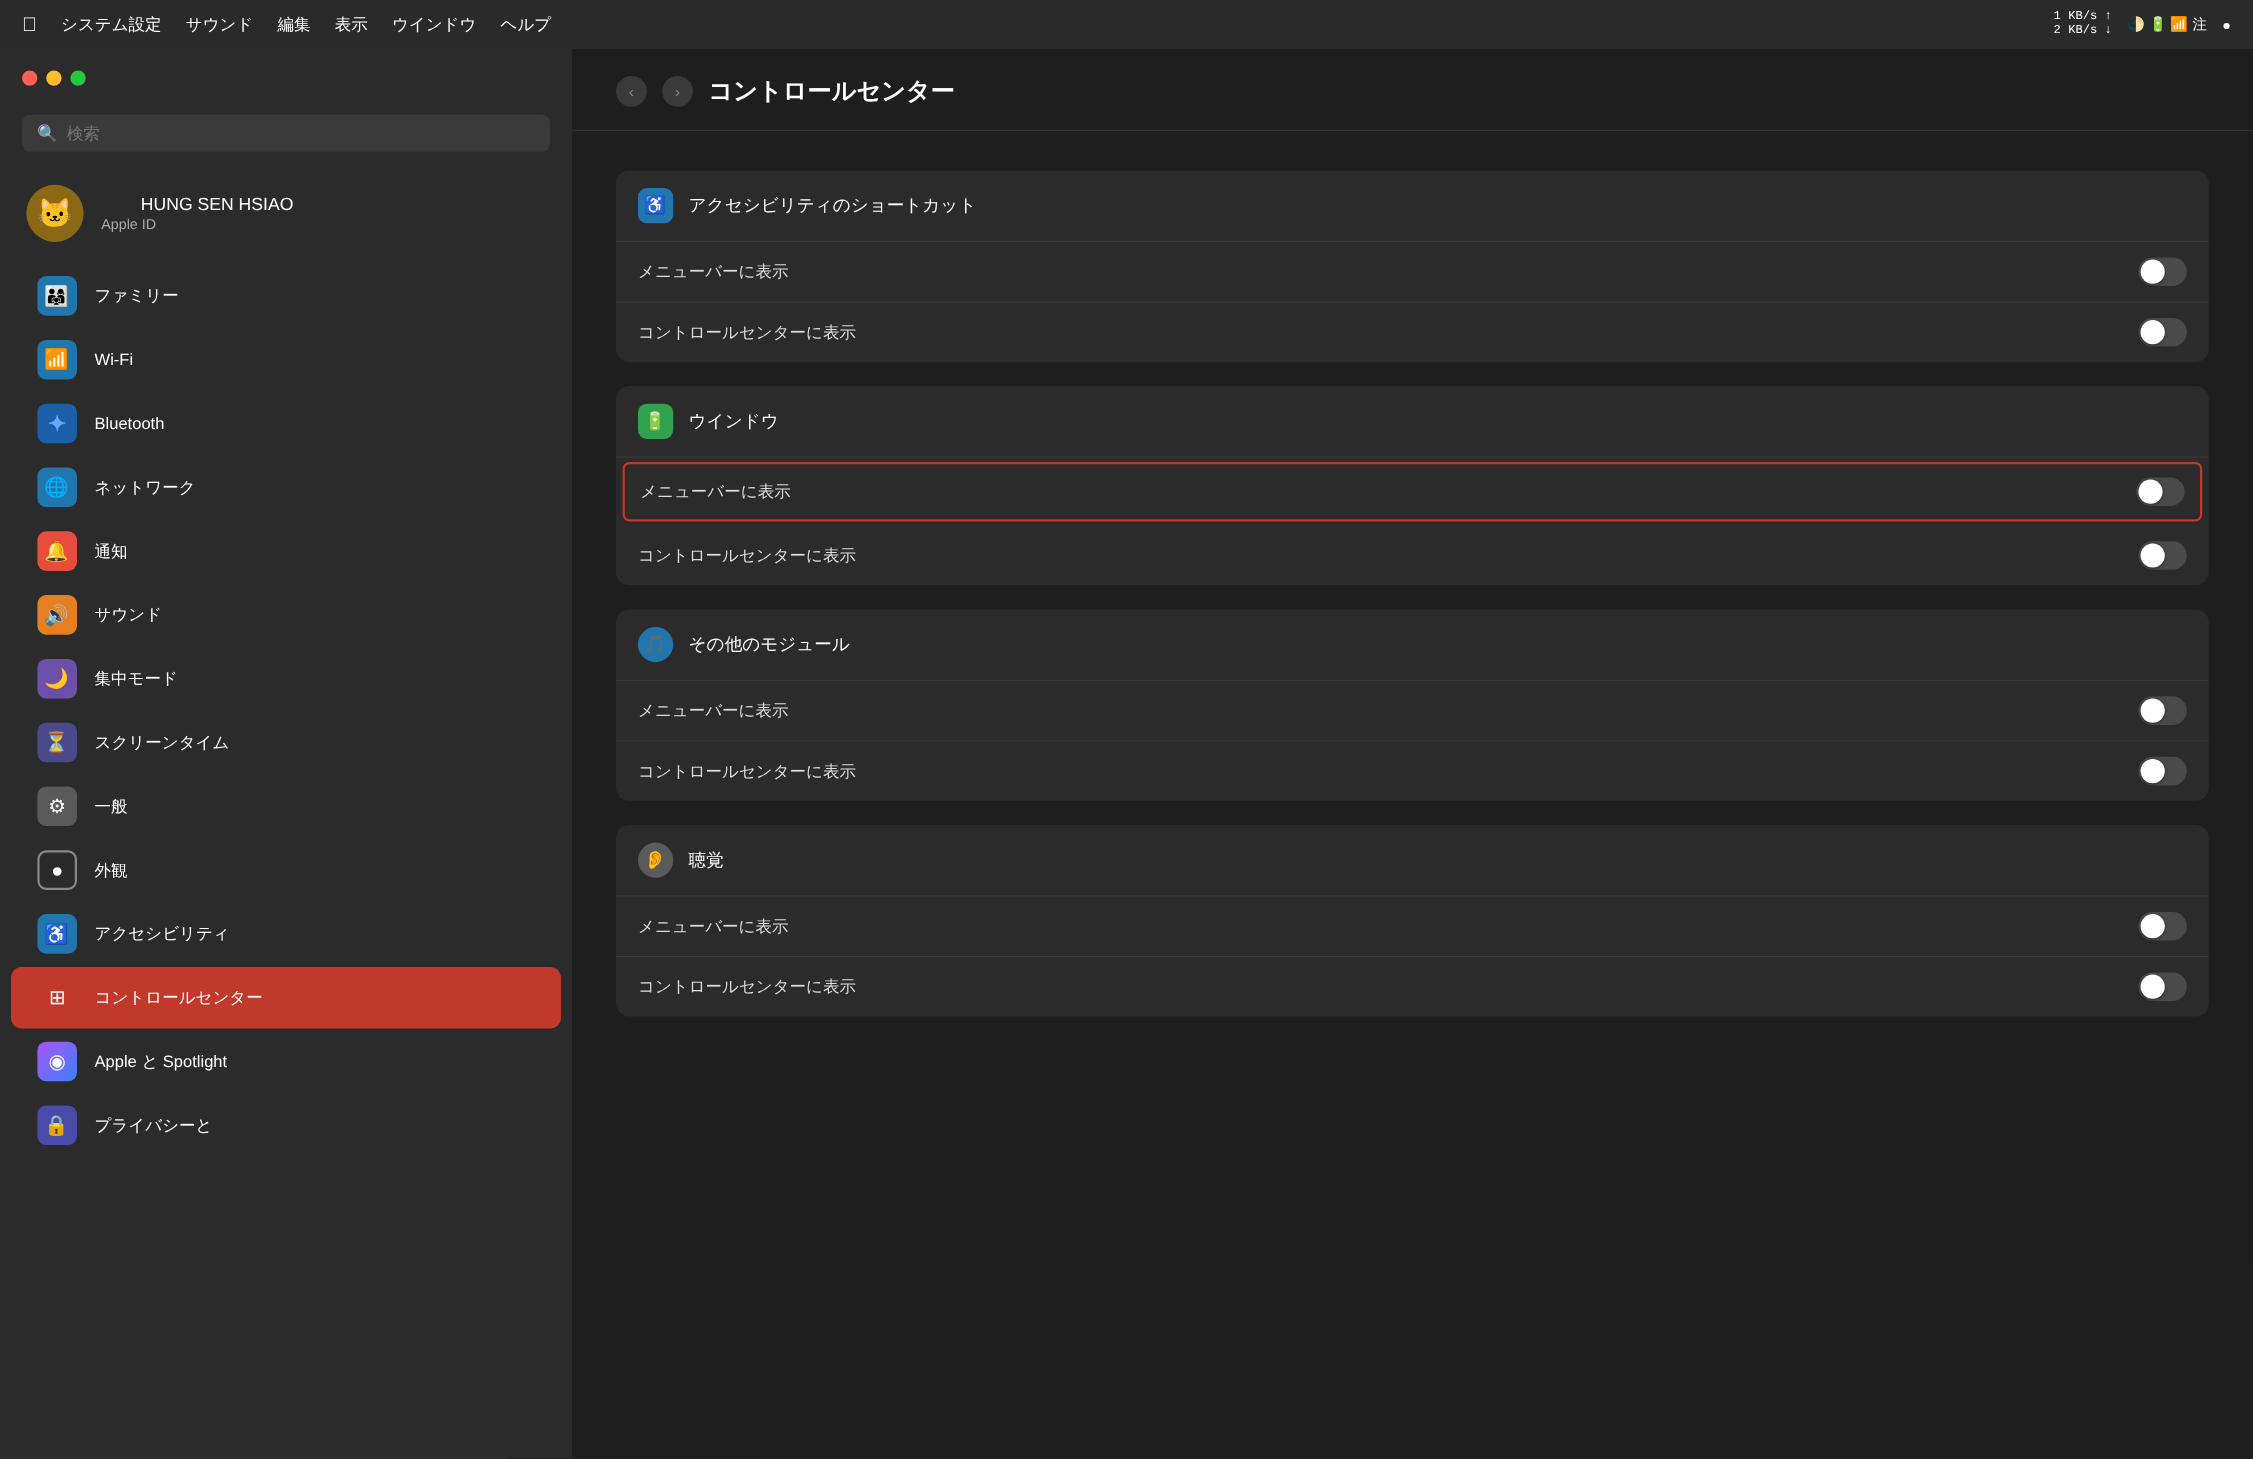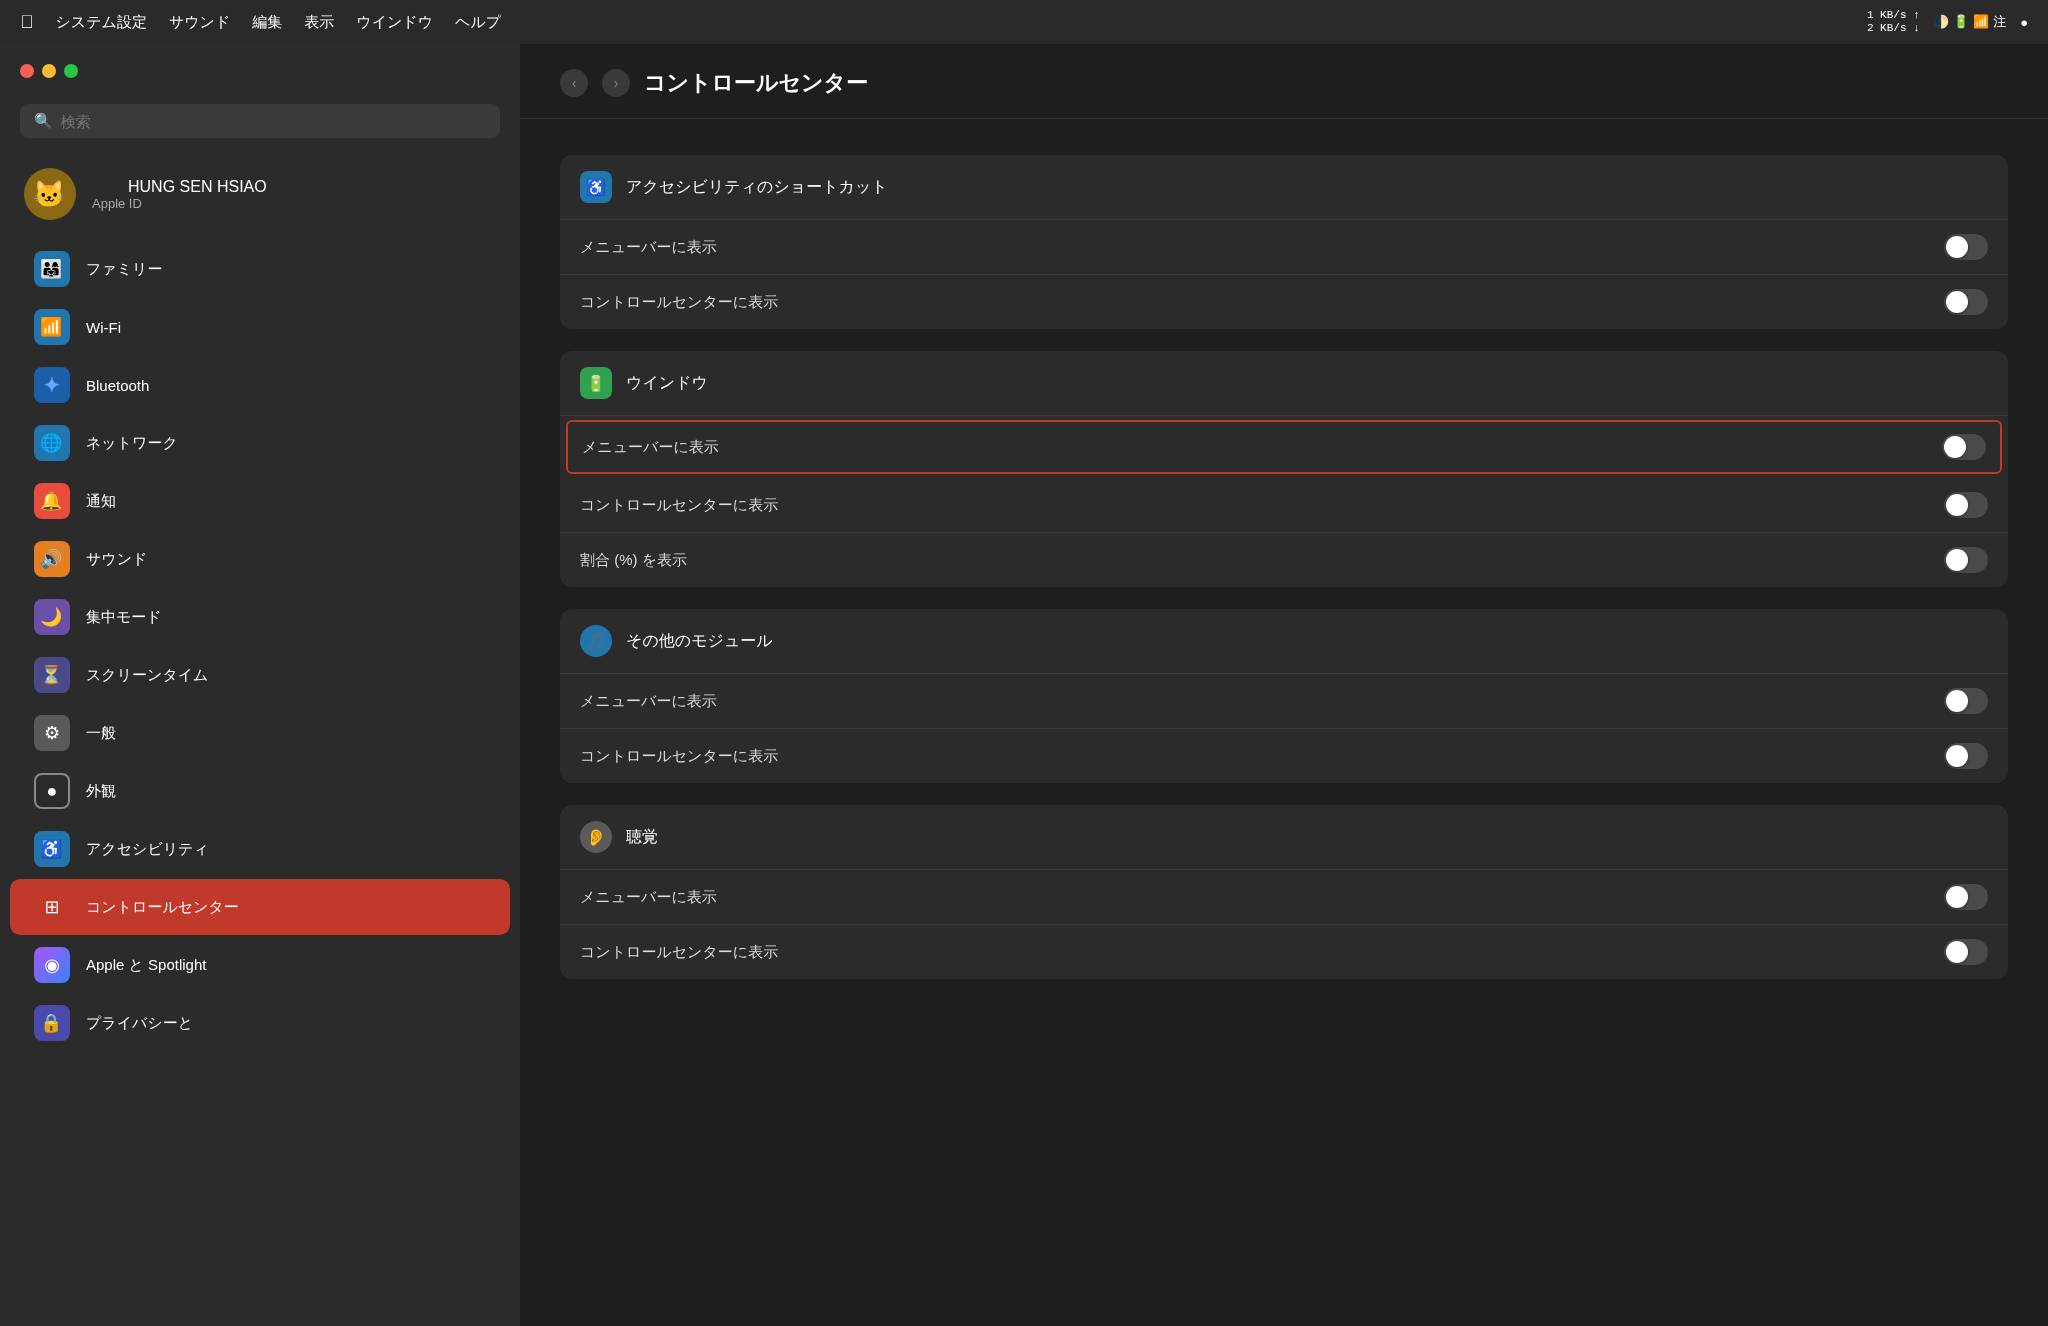--- a/index.html
+++ b/index.html
@@ -424,24 +424,20 @@
           <span class="card-title">ウインドウ</span>
         </div>
         <div class="card-row highlighted">
           <span class="row-label">メニューバーに表示</span>
           <div class="toggle"></div>
         </div>
         <div class="card-row">
           <span class="row-label">コントロールセンターに表示</span>
           <div class="toggle"></div>
         </div>
-        <div class="card-row">
-          <span class="row-label">割合 (%) を表示</span>
-          <div class="toggle"></div>
-        </div>
       </div>
 
       <div class="settings-card">
         <div class="card-header">
           <div class="card-icon" style="background:#2176ae; border-radius:50%;">🎵</div>
           <span class="card-title">その他のモジュール</span>
         </div>
         <div class="card-row">
           <span class="row-label">メニューバーに表示</span>
           <div class="toggle"></div>

